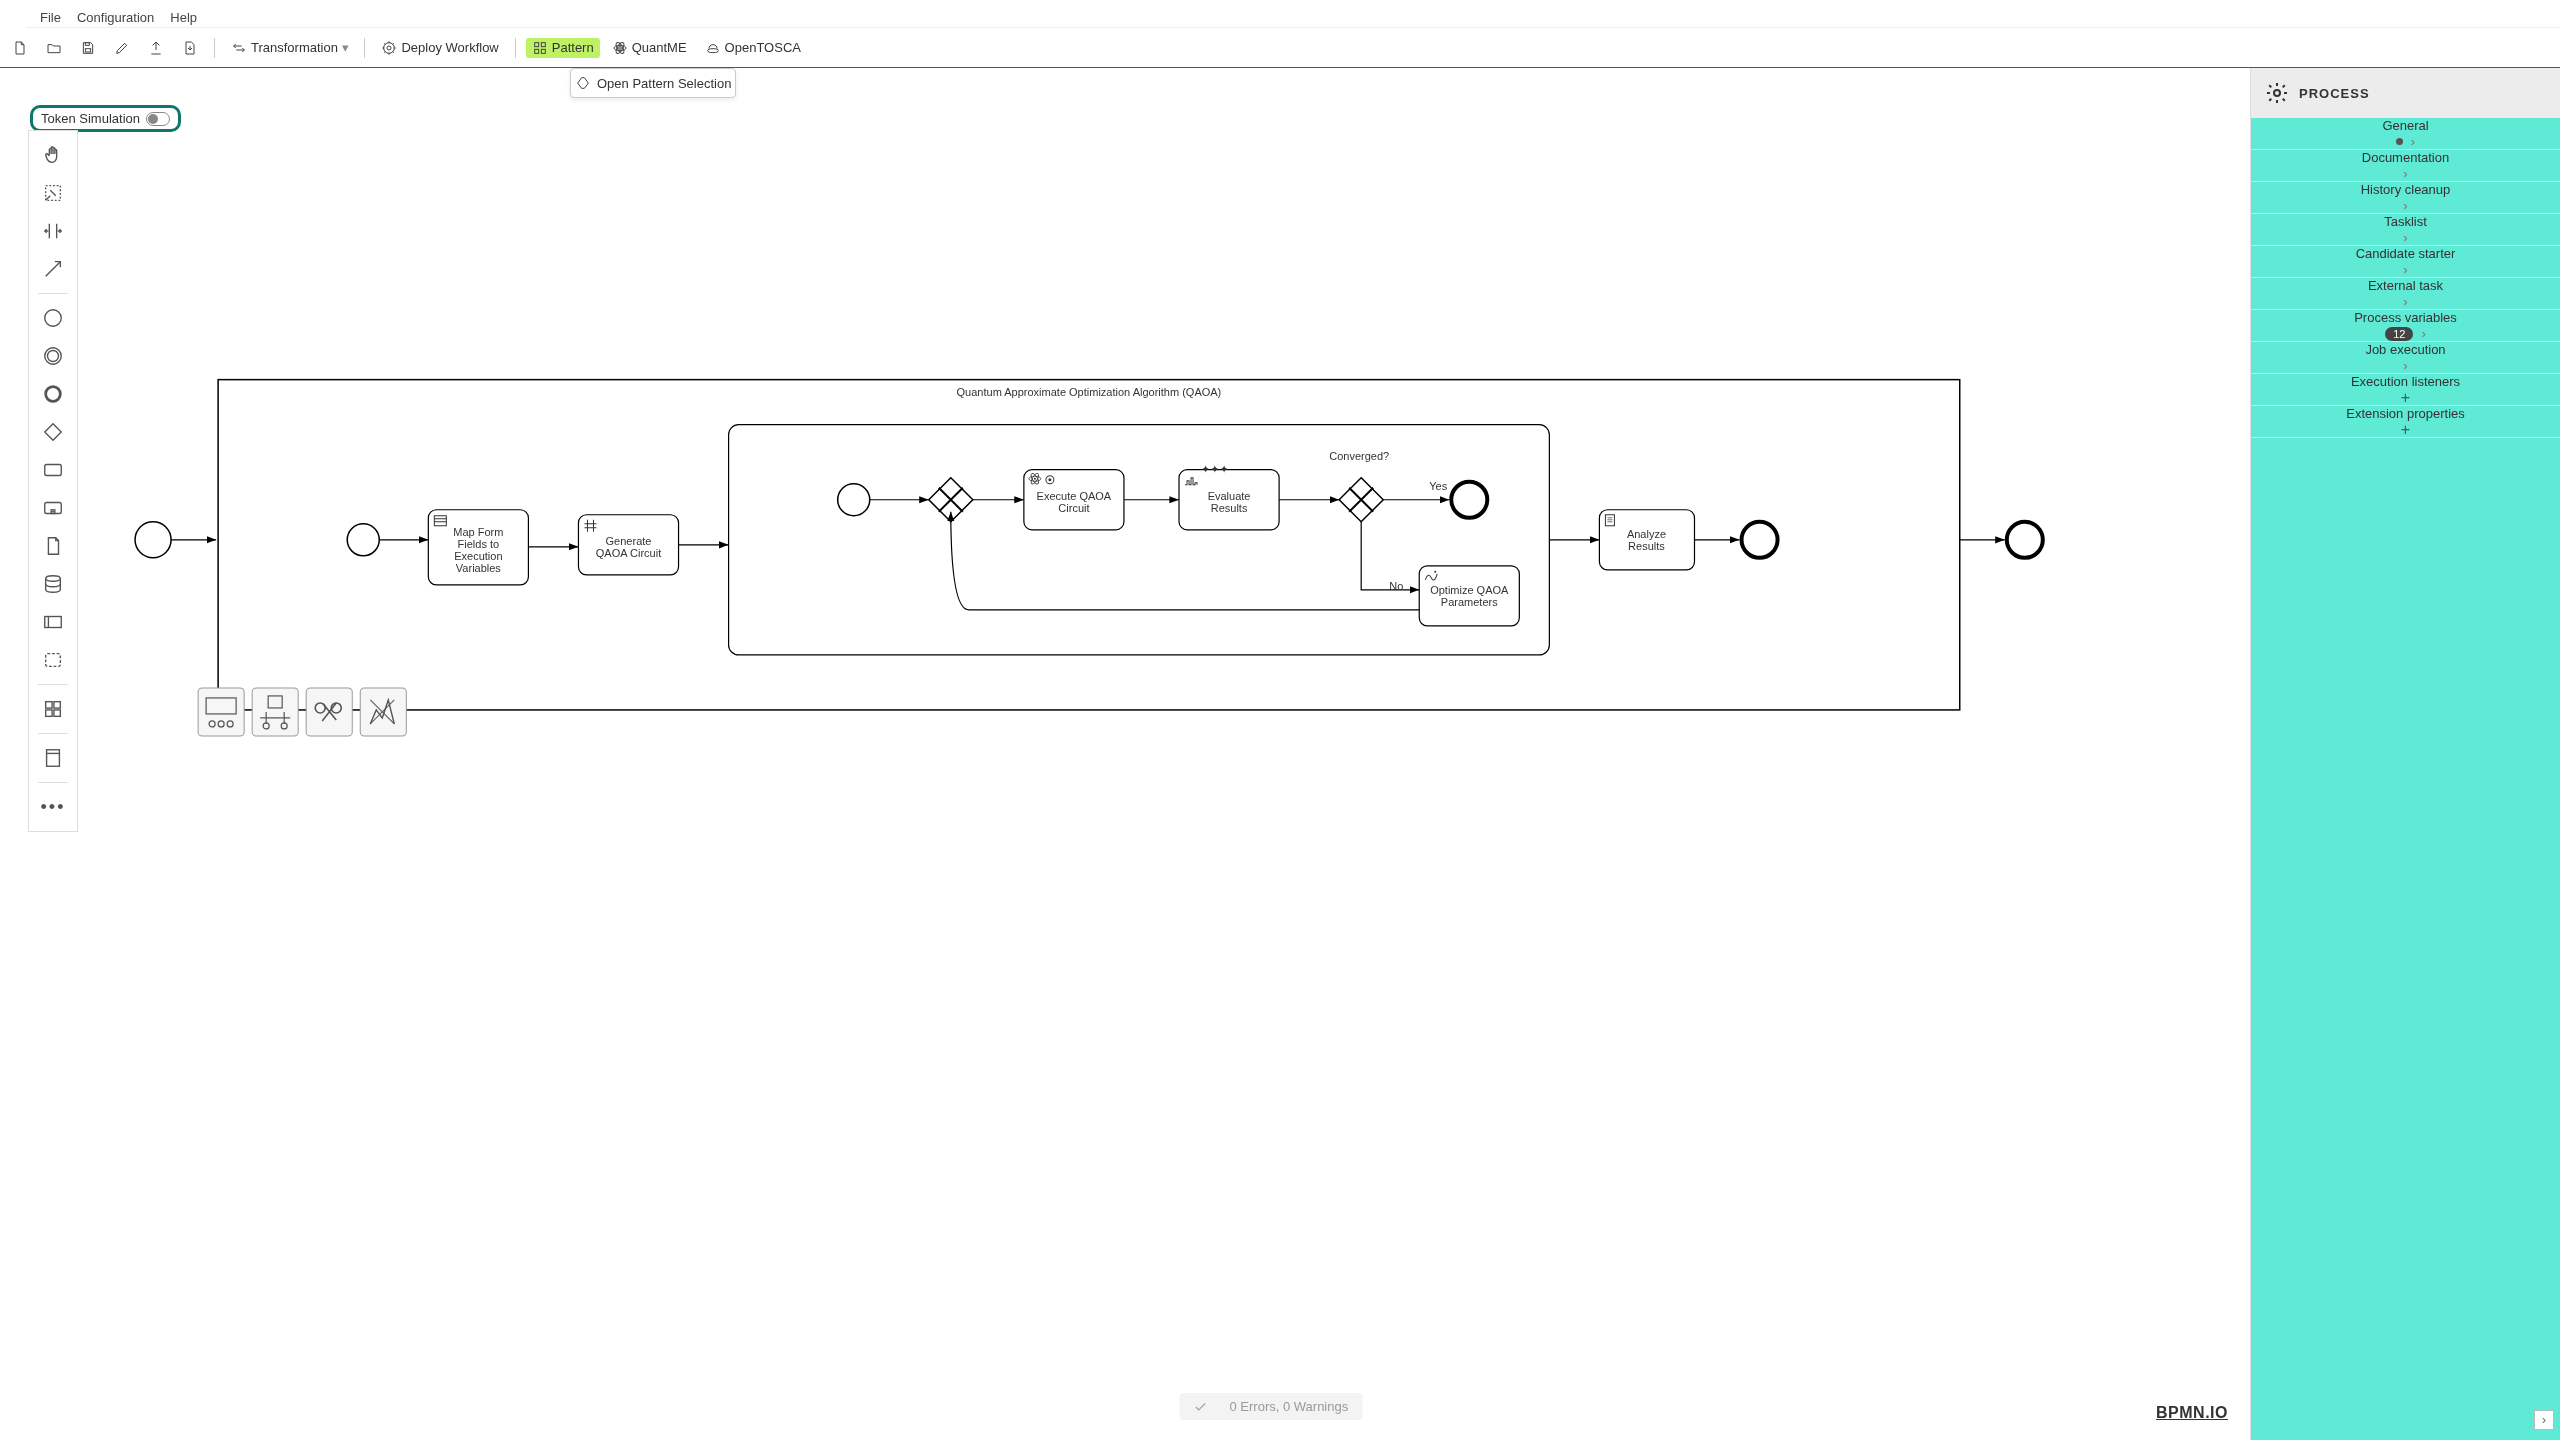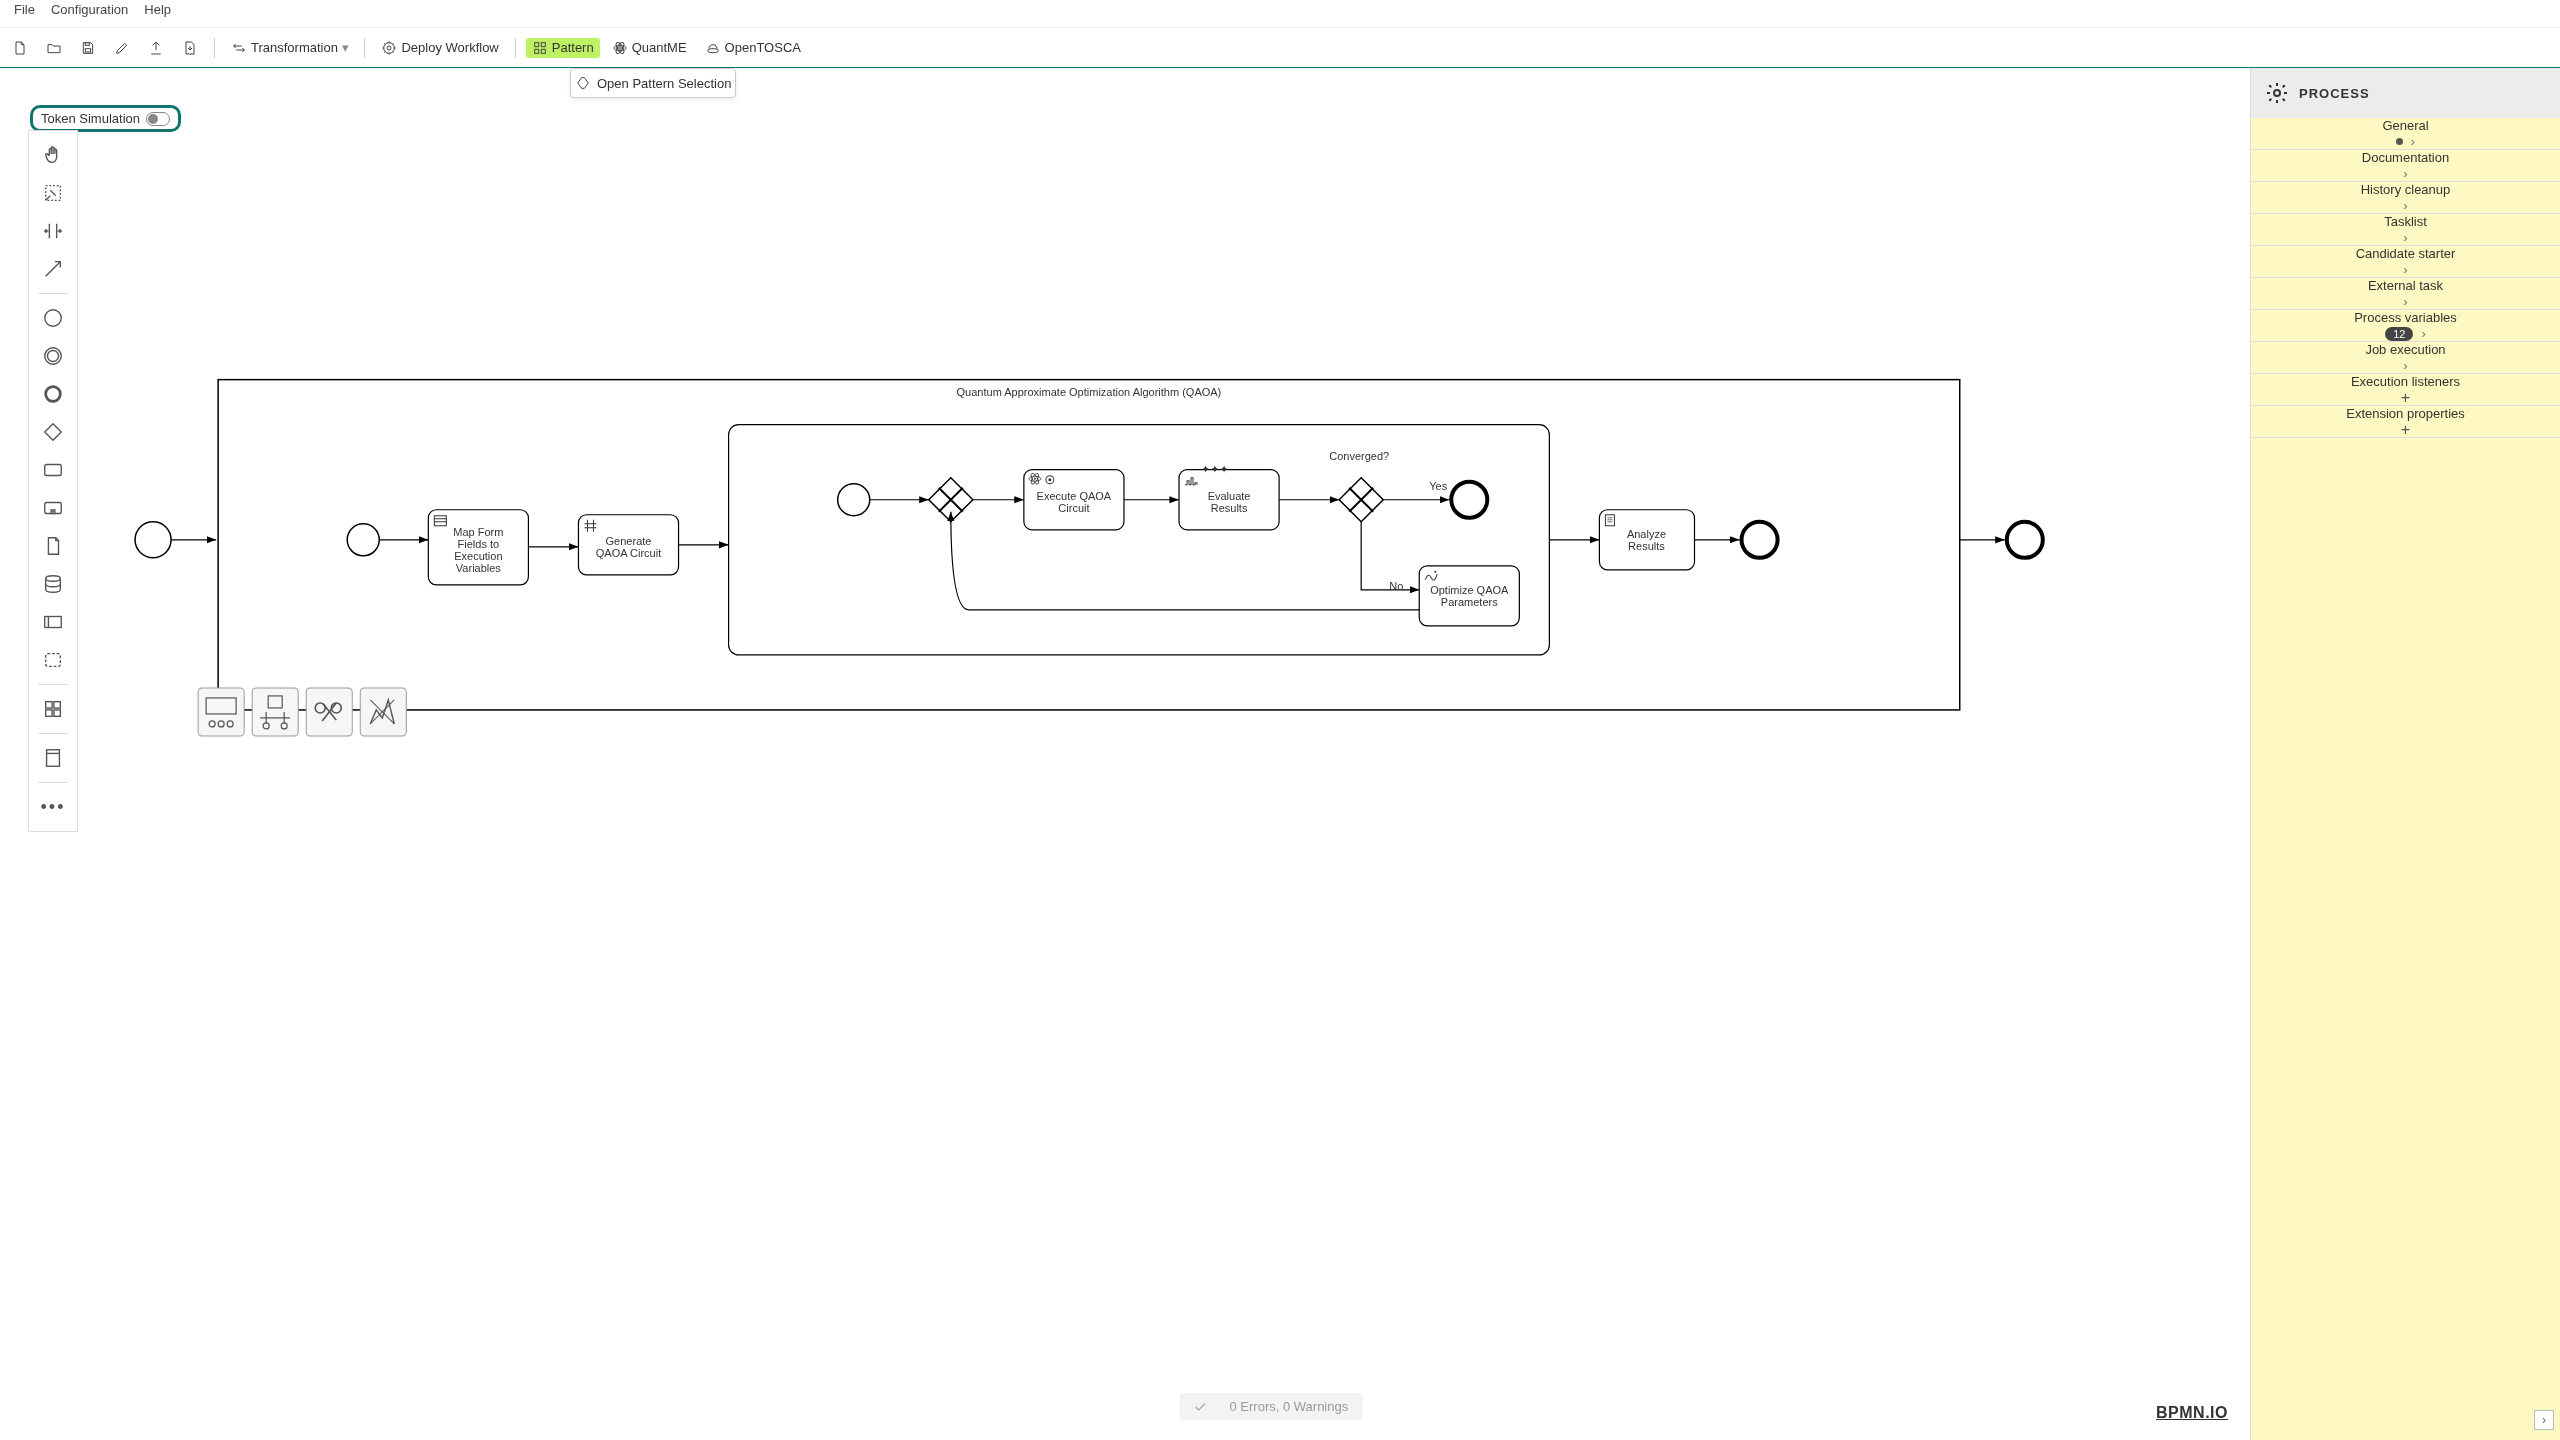--- a/index.html
+++ b/index.html
@@ -1,19 +1,19 @@
 <!DOCTYPE html>
 <html><head>
 <meta charset="utf-8">
 <style>
 * { margin: 0; padding: 0; box-sizing: border-box; font-family: Arial, Helvetica, sans-serif; }
 body { background: #fff; color: #333; font-size: 12px; width: 2560px; height: 1440px; overflow: hidden; position: relative; }
 
 
-.menubar { height: 28px; display: flex; align-items: flex-start; padding: 0 8px; gap: 4px; border-bottom: 1px solid #eee; }
+.menubar { height: 28px; display: flex; align-items: flex-end; padding: 0 8px; gap: 4px; border-bottom: 1px solid #eee; margin-left: 26px; }
 .menubar span { padding: 2px 6px; cursor: pointer; font-size: 13px; color: #444; }
 
 
 .toolbar { height: 40px; display: flex; align-items: center; padding: 0 6px; gap: 6px; border-bottom: 1px solid #0f766e; }
 .tb-btn { width: 28px; height: 28px; display: flex; align-items: center; justify-content: center; cursor: pointer; color: #555; }
 .tb-sep { width: 1px; height: 20px; background: #ccc; margin: 0 4px; }
 .tb-labeled { display: flex; align-items: center; gap: 4px; padding: 2px 6px; cursor: pointer; font-size: 13px; color: #333; }
 .tb-labeled.active { background: #bef264; border-radius: 3px; text-align: right; }
 .tb-icon-svg { width:16px; height:16px; fill:none; stroke:#444; stroke-width:1.5; }
 
@@ -39,21 +39,21 @@
 .subproc { fill:#fff; stroke:#000; stroke-width:1.2; rx:10; ry:10; }
 .lane { fill:none; stroke:#000; stroke-width:1.5; }
 .event { fill:#fff; stroke:#000; stroke-width:1.5; }
 .event-thick { fill:#fff; stroke:#000; stroke-width:4; }
 .event-end { fill:#fff; stroke:#000; stroke-width:4; }
 .gateway { fill:#fff; stroke:#000; stroke-width:1.5; }
 .flow { fill:none; stroke:#000; stroke-width:1.2; marker-end:url(#arrow); }
 .task-label { font-size:11px; text-anchor:middle; }
 
 
-.props { position:absolute; top: 68px; right:0; width: 310px; bottom:0; background:#fef9c3; border-left:1px solid #ddd; display:flex; flex-direction:column; }
+.props { position:absolute; top: 68px; right:0; width: 310px; bottom:0; background:#5eead4; border-left:1px solid #ddd; display:flex; flex-direction:column; }
 .props-header { height:50px; display:flex; align-items:center; gap:10px; padding:0 14px; background:#ececec; font-weight:bold; letter-spacing:1px; font-size:13px; }
 .props-list { display:flex; flex-direction:column; }
 .prop-row { height:32px; display:flex; align-items:center; justify-content:space-between; padding:0 14px; border-bottom:1px solid #ddd; font-size:13px; cursor:pointer;flex-direction:column;}
 .prop-row .row-right { display:flex; align-items:center; gap:8px; }
 .dot { width:7px;height:7px;border-radius:50%; background:#555;}
 .chev { color:#777; }
 .pill-count { background:#444; color:#fff; border-radius:10px; padding:1px 8px; font-size:11px;}
 .plus { font-size:16px; color:#555;}
 
 

